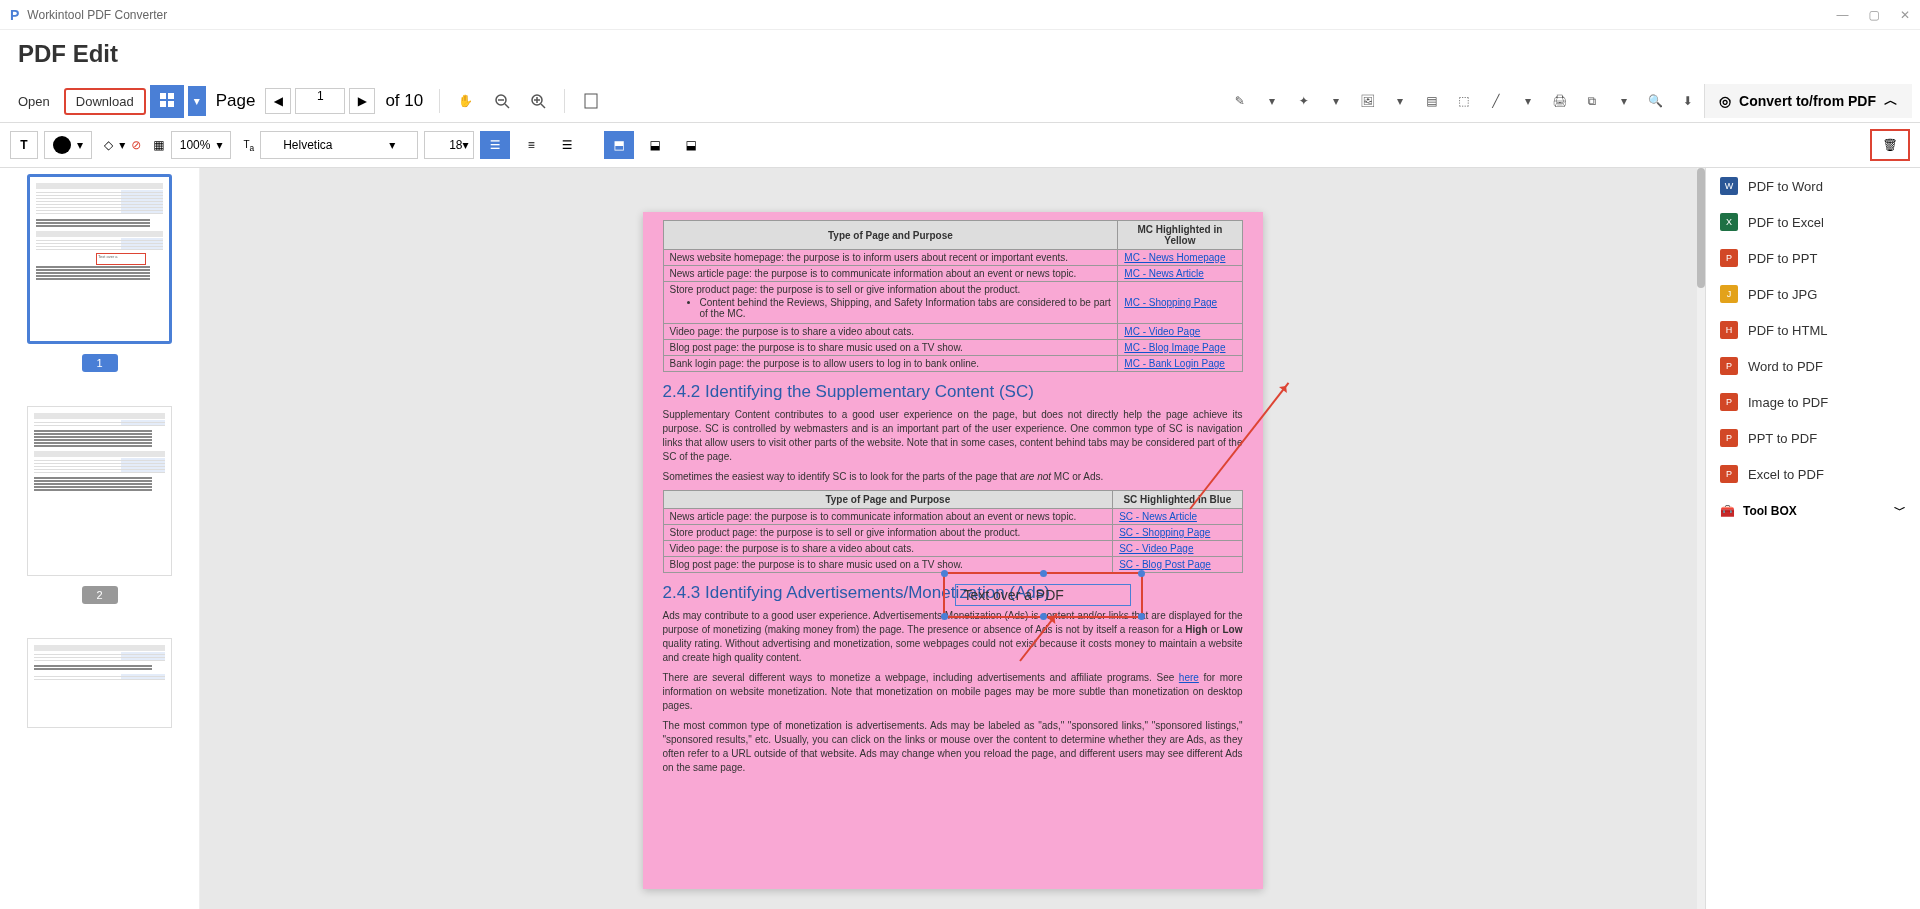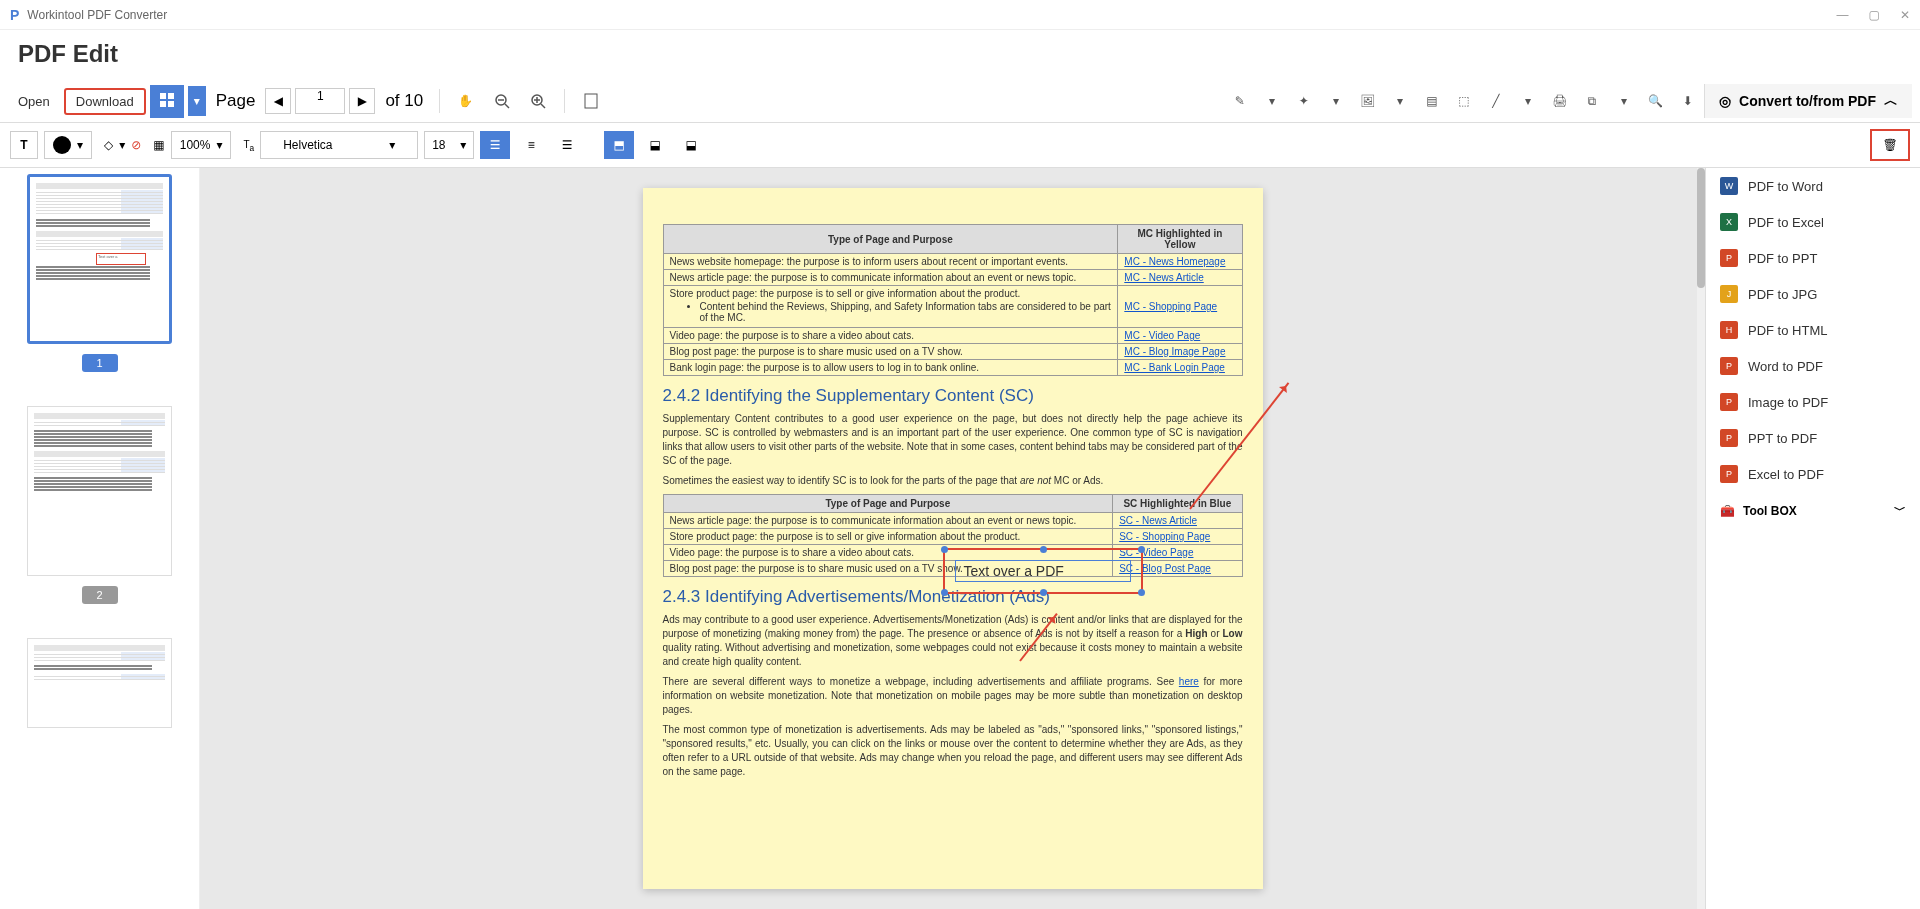--- a/index.html
+++ b/index.html
@@ -25,39 +25,39 @@
 .toolbar .sep { width: 1px; height: 24px; background: #ddd; margin: 0 6px; }
 .toolbar .icon-btn { width: 32px; height: 32px; display:flex; align-items:center; justify-content:center; cursor:pointer; color: #555; }
 .toolbar-right { margin-left: auto; display:flex; align-items:center; }
 .convert-header { background: #f5f5f5; padding: 8px 14px; font-weight: 600; font-size: 14px; display:flex; align-items:center; gap: 8px; cursor:pointer; border-left: 1px solid #ddd; }
 
 .format-bar { background: #fff; display: flex; align-items: center; padding: 6px 10px; border-bottom: 1px solid #ddd; gap: 6px; }
 .format-bar .text-tool { border: 1px solid #ccc; width: 28px; height: 28px; display:flex; align-items:center; justify-content:center; }
 .format-bar .color-swatch { width: 18px; height: 18px; border-radius: 50%; background: #000; display:inline-block; }
 .format-bar .dropdown-btn { border: 1px solid #ccc; padding: 4px 8px; display:flex; align-items:center; gap: 6px; cursor:pointer; height: 28px; }
 .format-bar .font-select { border: 1px solid #ccc; width: 158px; height: 28px; padding: 2px 22px; display:flex; align-items:center; justify-content:space-between; }
-.format-bar .size-select { border: 1px solid #ccc; width: 50px; height: 28px; padding: 2px 7px; display:flex; align-items:center; justify-content:space-between; }
+.format-bar .size-select { border: 1px solid #ccc; width: 50px; height: 28px; padding: 2px 24px; display:flex; align-items:center; justify-content:space-between; }
 .format-bar .align-btn { width: 30px; height: 28px; display:flex; align-items:center; justify-content:center; cursor:pointer; }
 .format-bar .align-btn.active { background: #4a7fd6; color: #fff; }
 .format-bar .trash-box { border: 2px solid #d43; width: 40px; height: 32px; display:flex; align-items:center; justify-content:center; margin-left:auto; cursor:pointer; }
 
 .main { display: flex; height: calc(909px - 30px - 50px - 44px - 44px); }
 .thumbnails { width: 200px; background: #fff; border-right: 1px solid #eee; padding: 6px 0; overflow-y: auto; display:flex; flex-direction:column; align-items:center; gap: 10px; }
 .thumb { width: 145px; background: #fff; border: 1px solid #ddd; height: 170px; position: relative; padding: 6px; font-size: 3px; line-height: 4px; color: #666; overflow: hidden; }
 .thumb.selected { border: 3px solid #4a7fd6; border-radius: 3px; }
 .thumb-header-bar { background: #e5e5e5; height: 6px; margin-bottom: 1px; }
 .thumb-row { height: 3px; background: #fff; border-bottom: 0.5px solid #ddd; display:flex; }
 .thumb-row .c1 { flex: 2; }
 .thumb-row .c2 { flex: 1; background: rgba(74,127,214,0.15); }
 .thumb-text { height: 2px; background: #888; margin: 1px 0; width: 90%; }
 .thumb-num { width: 36px; height: 18px; background: #4a7fd6; color: #fff; display:flex; align-items:center; justify-content:center; border-radius: 3px; font-size: 11px; }
 .thumb-num.gray { background: #999; }
 
 .canvas { flex: 1; background: #e8e8e8; overflow-y: auto; display:flex; justify-content:center; padding: 20px 0; position: relative; }
-.page { width: 620px; background: #fef9c3; box-shadow: 0 2px 8px rgba(0,0,0,0.2); padding: 32px 20px; font-size: 10px; color: #333; position: relative; }
+.page { width: 620px; background: #f9a8d4; box-shadow: 0 2px 8px rgba(0,0,0,0.2); padding: 4px 20px; font-size: 10px; color: #333; position: relative; margin-top: 24px; }
 .page h4 { color: #2a5caa; font-size: 17px; font-weight: normal; margin: 10px 0 6px; }
 .page p { margin: 6px 0; line-height: 1.4; text-align: justify; }
 .page a { color: #1155cc; text-decoration: underline; }
 table { border-collapse: collapse; width: 100%; font-size: 10px; margin: 4px 0; }
 th { background: #ddd; border: 1px solid #999; padding: 3px 6px; font-weight: bold; text-align: center; }
 td { border: 1px solid #999; padding: 2px 6px; }
 td.link { color: #1155cc; text-decoration: underline; }
 ul { margin: 2px 0 2px 30px; }
 
 .text-box { position: absolute; left: 300px; top: 360px; width: 200px; border: 2px solid #d43; padding: 10px; font-size: 14px; background: rgba(255,255,255,0.0); }

